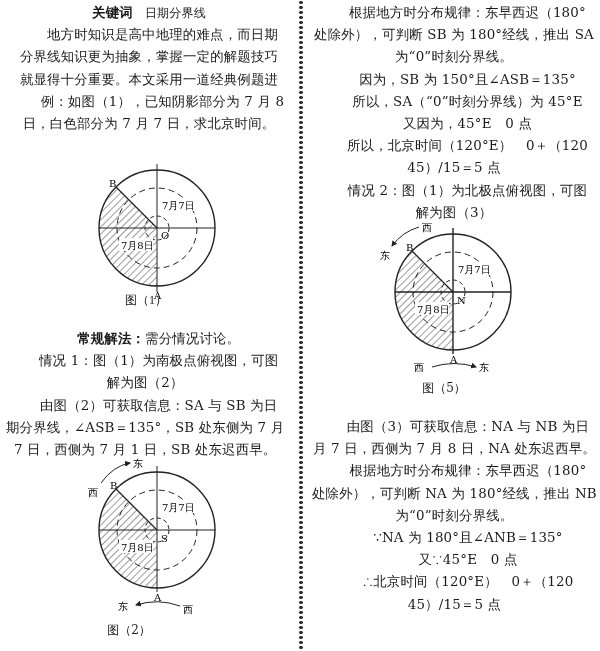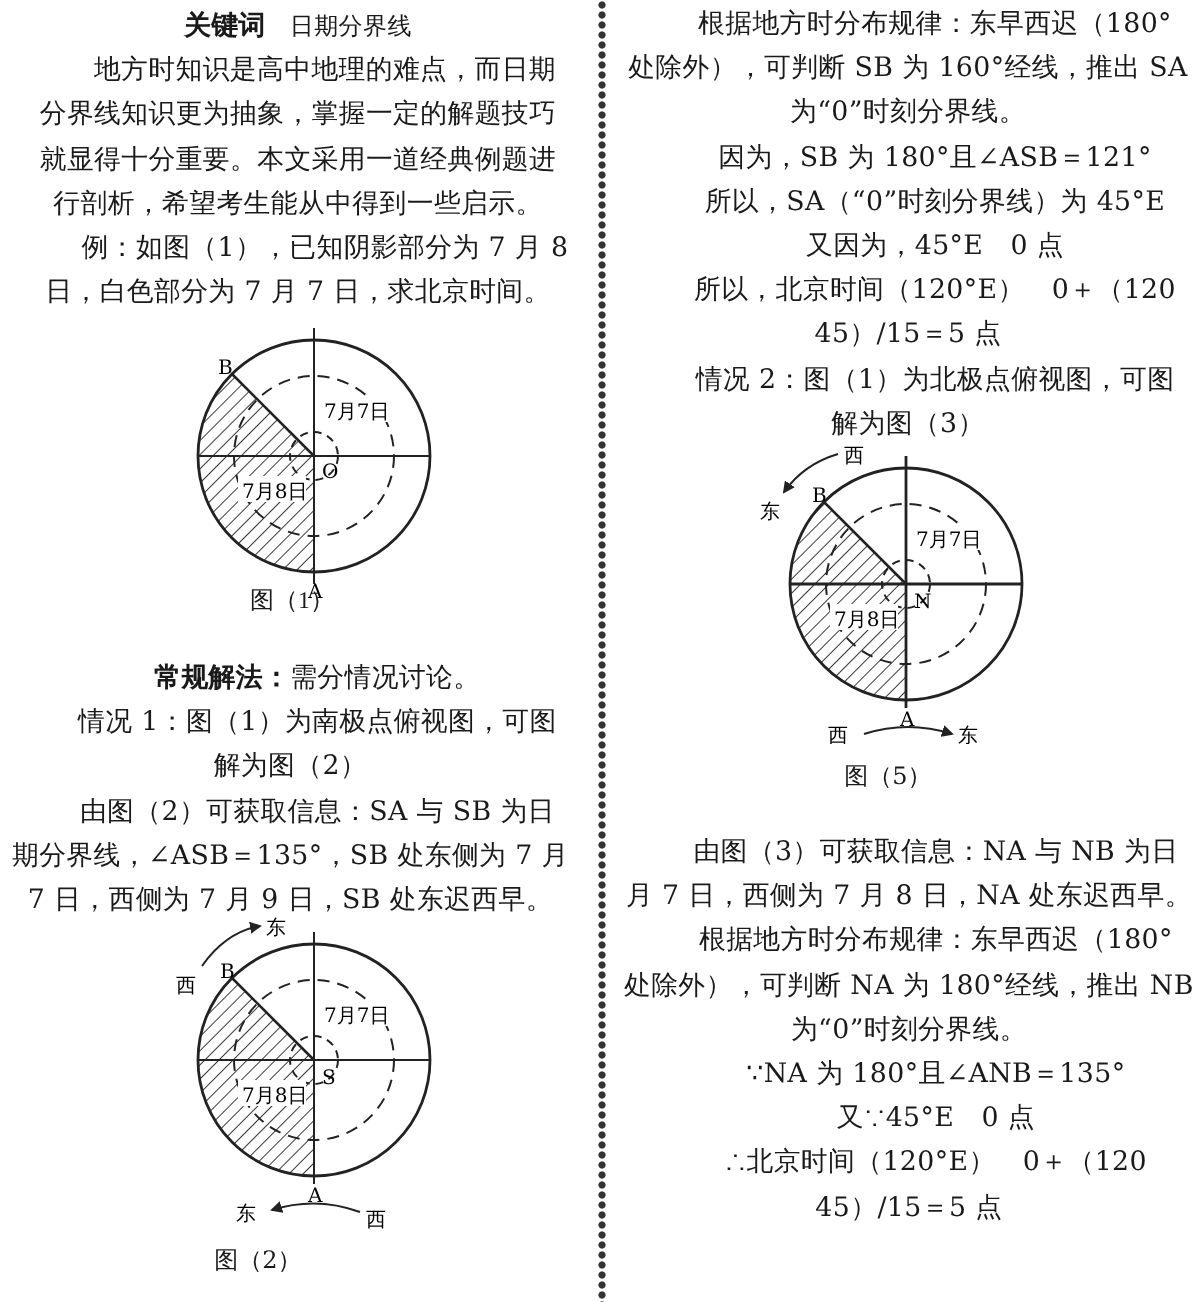--- a/index.html
+++ b/index.html
@@ -34,21 +34,20 @@
   </defs>
 </svg>
 
 <div class="col left">
   <p class="p" style="margin-top:2px">
     <span class="kw-label">关键词</span><span class="kw-val">日期分界线</span>
   </p>
   <p class="p ind">地方时知识是高中地理的难点，而日期</p>
   <p class="p">分界线知识更为抽象，掌握一定的解题技巧</p>
   <p class="p">就显得十分重要。本文采用一道经典例题进</p>
-  <p class="p">行剖析，希望考生能从中得到一些启示。</p>
   <p class="p ind">例：如图（1），已知阴影部分为 7 月 8</p>
   <p class="p">日，白色部分为 7 月 7 日，求北京时间。</p>
 
   <div class="fig" style="left:62px; top:160px;">
     <svg width="160" height="140" viewBox="0 0 160 140">
       <path d="M89,68 L89,126 A58,58 0 0 1 31,68 A58,58 0 0 1 48,27 Z" fill="url(#hatch)"></path>
       <circle cx="89" cy="68" r="58" fill="none" stroke="#222" stroke-width="1.4"></circle>
       <circle cx="89" cy="68" r="40" fill="none" stroke="#222" stroke-width="1" stroke-dasharray="6,4"></circle>
       <circle cx="89" cy="68" r="12" fill="none" stroke="#222" stroke-width="1" stroke-dasharray="4,3"></circle>
       <line x1="89" y1="4" x2="89" y2="132" stroke="#222" stroke-width="1"></line>
@@ -64,21 +63,21 @@
     </svg>
   </div>
   <div class="cap" style="left:100px; top:292px;font-family:Liberation Serif, serif;">图（1）</div>
 
   <div style="position:absolute; top:328px; left:0;">
     <p class="p ind"><span class="bold">常规解法：</span><span>需分情况讨论。</span></p>
     <p class="p ind">情况 1：图（1）为南极点俯视图，可图</p>
     <p class="p">解为图（2）</p>
     <p class="p ind">由图（2）可获取信息：SA 与 SB 为日</p>
     <p class="p">期分界线，∠ASB＝135°，SB 处东侧为 7 月</p>
-    <p class="p">7 日，西侧为 7 月 9 日，SB 处东迟西早。</p>
+    <p class="p">7 日，西侧为 7 月 1 日，SB 处东迟西早。</p>
   </div>
 
   <div class="fig" style="left:62px; top:458px;">
     <svg width="160" height="160" viewBox="0 0 160 160">
       <path d="M33,25 Q45,8 62,5" fill="none" stroke="#222" stroke-width="1" marker-end="url(#arr)"></path>
       <text x="65" y="9" font-size="10">东</text>
       <text x="20" y="38" font-size="10">西</text>
       <path d="M89,72 L89,130 A58,58 0 0 1 31,72 A58,58 0 0 1 48,31 Z" fill="url(#hatch)"></path>
       <circle cx="89" cy="72" r="58" fill="none" stroke="#222" stroke-width="1.4"></circle>
       <circle cx="89" cy="72" r="40" fill="none" stroke="#222" stroke-width="1" stroke-dasharray="6,4"></circle>
@@ -98,23 +97,23 @@
       <text x="115" y="155" font-size="10">西</text>
     </svg>
   </div>
   <div class="cap" style="left:83px; top:622px;">图（2）</div>
 </div>
 
 <div class="divider"></div>
 
 <div class="col right">
   <p class="p ind" style="margin-top:2px">根据地方时分布规律：东早西迟（180°</p>
-  <p class="p">处除外），可判断 SB 为 160°经线，推出 SA</p>
+  <p class="p">处除外），可判断 SB 为 180°经线，推出 SA</p>
   <p class="p">为“0”时刻分界线。</p>
-  <p class="p ind">因为，SB 为 180°且∠ASB＝121°</p>
+  <p class="p ind">因为，SB 为 150°且∠ASB＝135°</p>
   <p class="p ind">所以，SA（“0”时刻分界线）为 45°E</p>
   <p class="p ind">又因为，45°E　0 点</p>
   <p class="p ind">所以，北京时间（120°E）　0＋（120</p>
   <p class="p">45）/15＝5 点</p>
   <p class="p ind">情况 2：图（1）为北极点俯视图，可图</p>
   <p class="p">解为图（3）</p>
 
   <div class="fig" style="left:52px; top:222px;">
     <svg width="160" height="150" viewBox="0 0 160 150">
       <path d="M55,5 Q38,10 28,24" fill="none" stroke="#222" stroke-width="1" marker-end="url(#arr)"></path>

